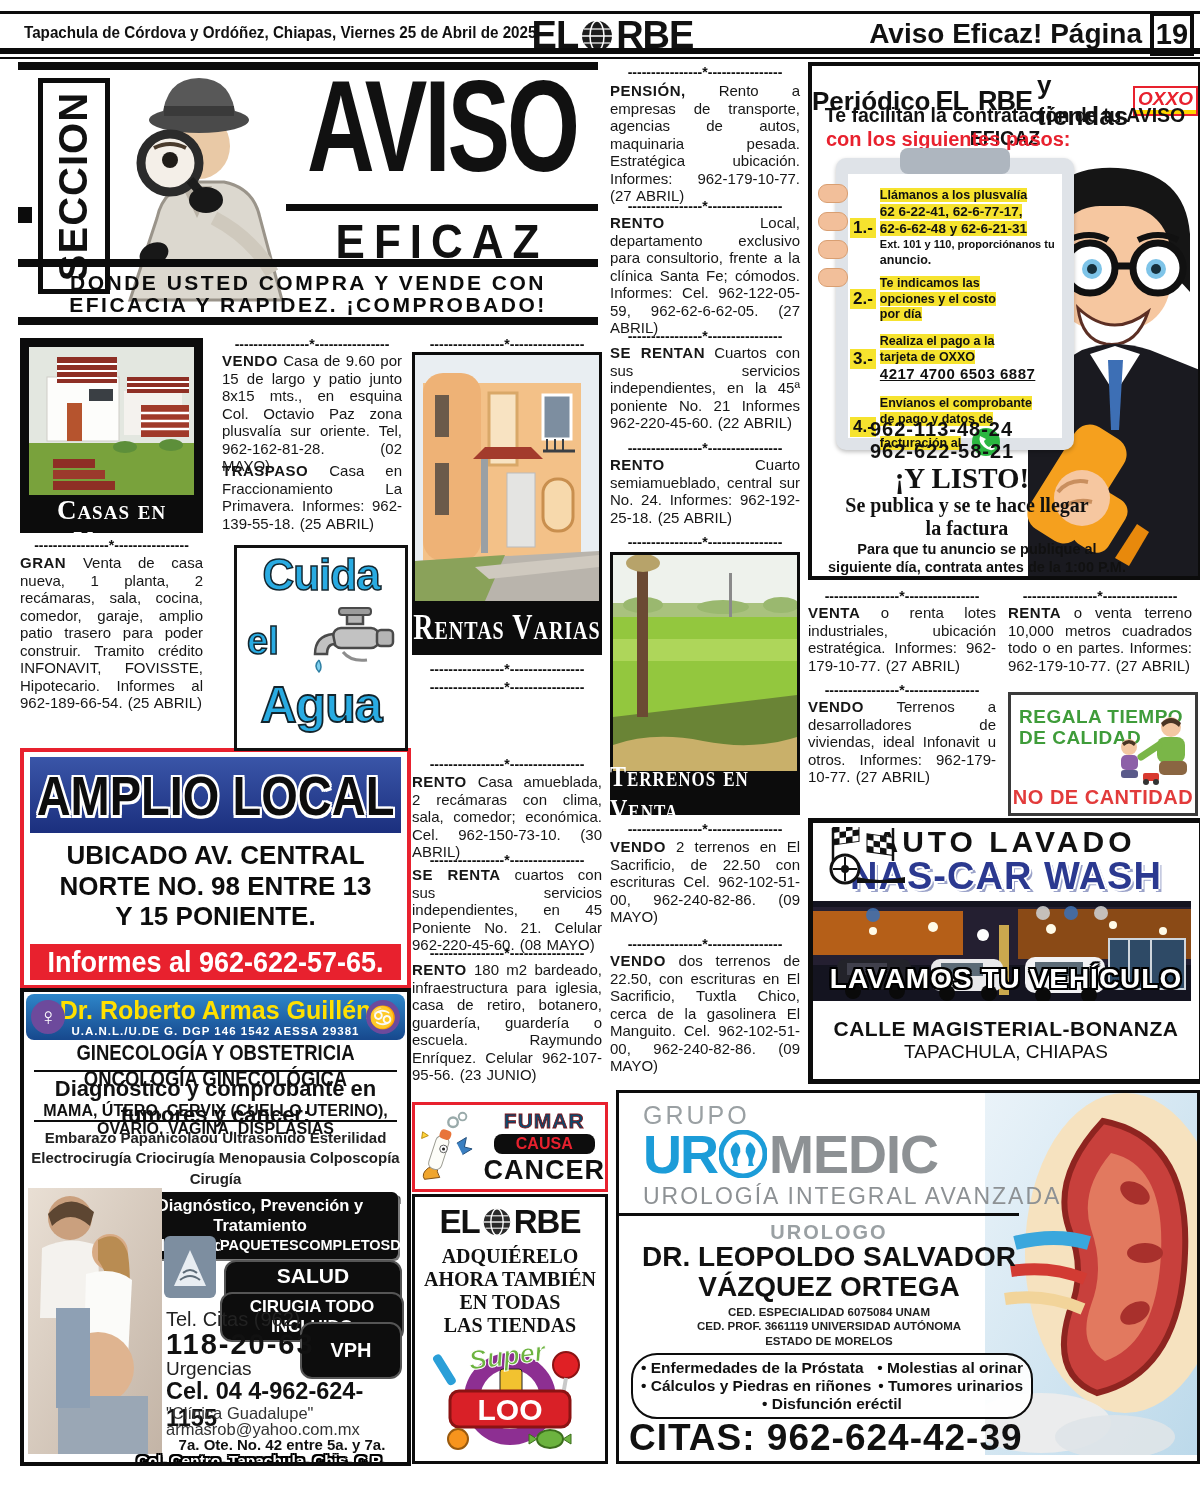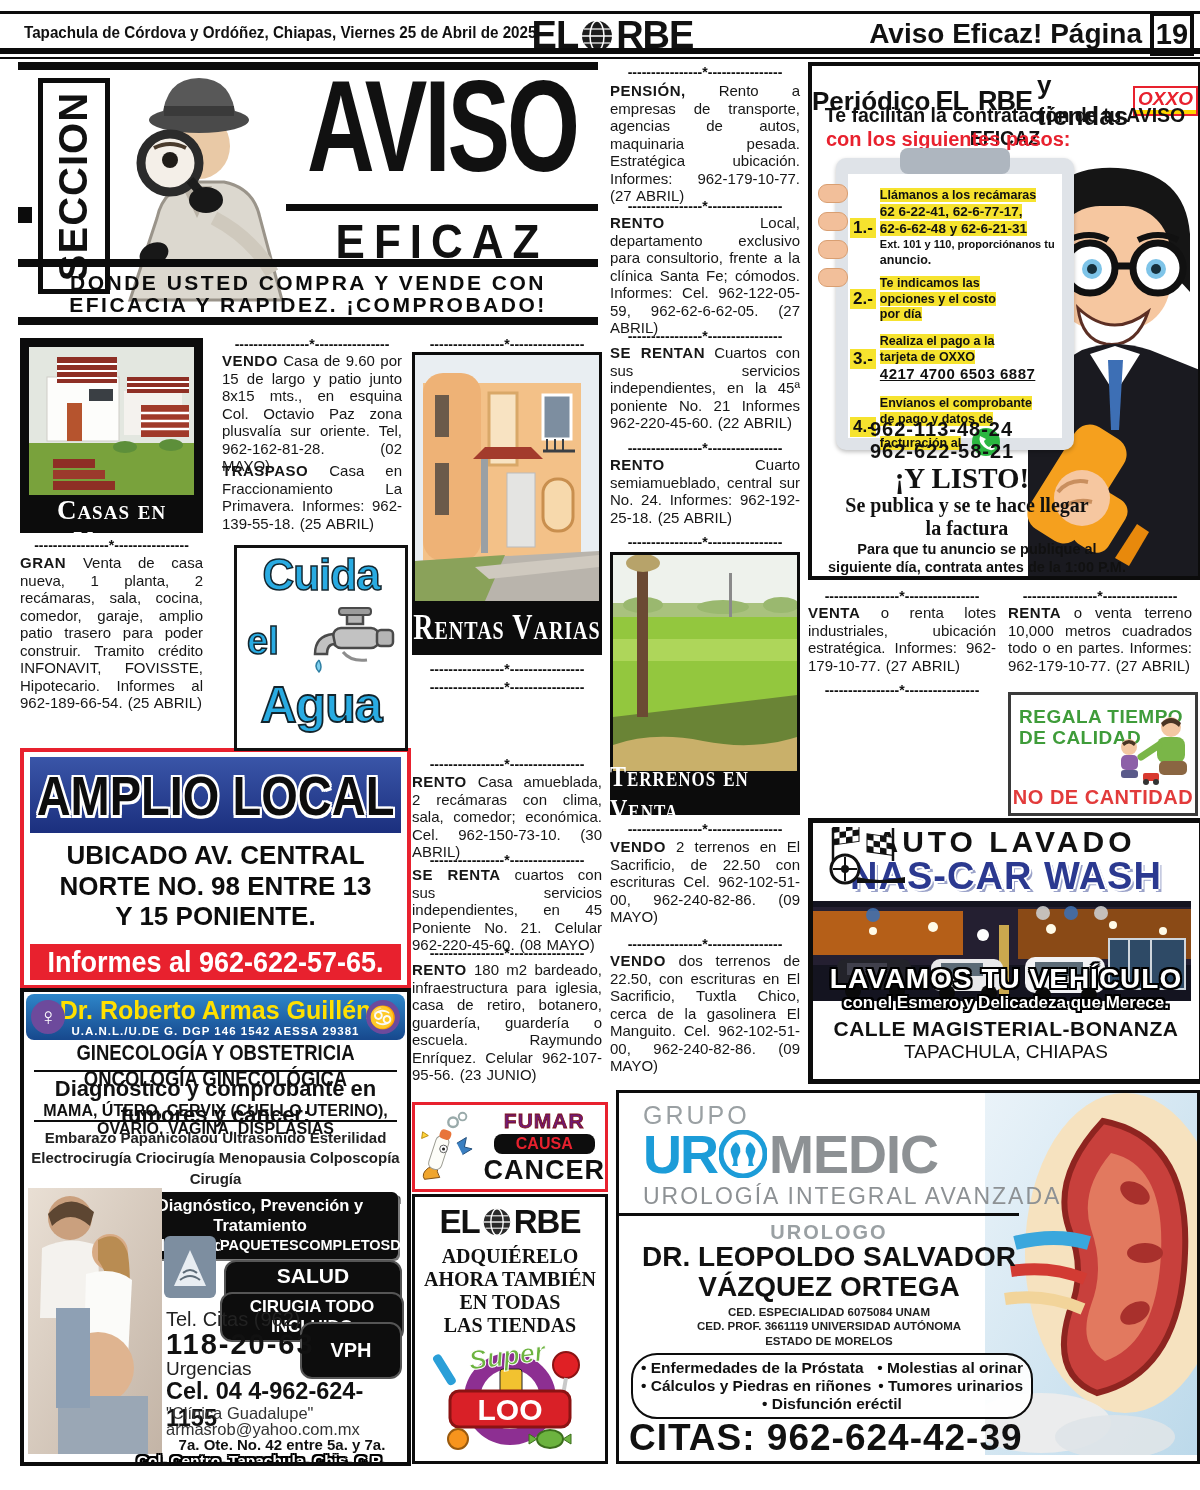--- a/index.html
+++ b/index.html
@@ -266,21 +266,21 @@
       <rect x="18" y="26" width="14" height="36" rx="6" fill="#fdfdf8" stroke="#9a9a90" transform="rotate(18 25 44)"></rect>
       <rect x="26" y="20" width="12" height="10" rx="4" fill="#e8743a" transform="rotate(18 32 25)"></rect>
       <circle cx="40" cy="12" r="5" fill="none" stroke="#9aa" stroke-width="2.5"></circle>
       <circle cx="50" cy="6" r="4" fill="none" stroke="#9aa" stroke-width="2"></circle>
       <circle cx="30" cy="40" r="4" fill="#fff" stroke="#555"></circle>
       <circle cx="30" cy="40" r="1.6" fill="#222"></circle>
       <path d="M44,34 l10,-6 l-2,10 l8,2 l-10,6" fill="#3a7fc1" stroke="#1d4a77"></path>
       <path d="M8,22 l6,4 l-7,3 Z" fill="#ffd43a" stroke="#b98a10"></path>
     </svg>
     <div style="flex:1;text-align:center;">
-      <div style="font-size:21px;font-weight:bold;color:#701a75;-webkit-text-stroke:.8px #7a0e14;letter-spacing:1px;">FUMAR</div>
+      <div style="font-size:21px;font-weight:bold;color:#0c4a6e;-webkit-text-stroke:.8px #7a0e14;letter-spacing:1px;">FUMAR</div>
       <div style="display:inline-block;background:#0d0d0d;border-radius:8px;padding:1px 22px;font-size:16px;font-weight:bold;color:#e8212e;margin:1px 0;">CAUSA</div>
       <div style="font-size:27px;font-weight:bold;color:#101010;letter-spacing:1px;">CANCER</div>
     </div>
   </div>
 
   <div class="abs" style="left:412px;top:1194px;width:190px;height:264px;border:3px solid #0c0c0c;background:#fff;text-align:center;">
     <div style="display:flex;align-items:center;justify-content:center;gap:2px;margin-top:6px;">
       <span style="font-size:33px;font-weight:bold;letter-spacing:-1px;">EL</span>
       <svg width="30" height="30" viewBox="0 0 34 34">
         <circle cx="17" cy="17" r="15" fill="#2a2a2a"></circle>
@@ -388,21 +388,21 @@
       <path d="M95,396 l22,-34 l12,8 l-20,34 Z" fill="#e8890c"></path>
     </svg>
 
     <div class="abs" style="left:24px;top:92px;width:238px;height:292px;background:#dfe3e8;border-radius:10px;box-shadow:0 2px 4px rgba(0,0,0,.25);">
       <div class="abs" style="left:64px;top:-10px;width:110px;height:26px;background:#aeb6bf;border-radius:8px;"></div>
       <div class="abs" style="left:12px;top:16px;right:12px;bottom:12px;background:#fff;">
 
         <div class="abs" style="left:2px;top:14px;display:flex;gap:4px;">
           <span class="stepnum" style="align-self:center;">1.-</span>
           <span class="steptxt">
-            <span class="hl">Llámanos a los recámaras</span><br>
+            <span class="hl">Llámanos a los plusvalía</span><br>
             <span class="hl" style="font-size:13.5px;">62 6-22-41, 62-6-77-17,</span><br>
             <span class="hl" style="font-size:13.5px;">62-6-62-48 y 62-6-21-31</span><br>
             <span style="font-size:11px;">Ext. 101 y 110, proporciónanos tu</span><br>
             <span>anuncio.</span>
           </span>
         </div>
 
         <div class="abs" style="left:2px;top:102px;display:flex;gap:4px;">
           <span class="stepnum" style="align-self:center;">2.-</span>
           <span class="steptxt">
@@ -452,20 +452,21 @@
     </div>
     <div class="abs" style="left:0;top:474px;width:330px;text-align:center;font-size:14.5px;font-weight:bold;line-height:1.25;">
       <div>Para que tu anuncio se publique al</div>
       <div>siguiente día, contrata antes de la 1:00 P.M.</div>
     </div>
   </div>
 
   <div class="dvd" style="left:808px;top:588px;width:188px;">----------------*----------------</div>
   <p class="ad" style="left:808px;top:604px;width:188px;"><b>VENTA</b> <span>o renta lotes industriales, ubicación estratégica. Informes: 962-179-10-77. (27 ABRIL)</span></p>
   <div class="dvd" style="left:808px;top:682px;width:188px;">----------------*----------------</div>
+  <p class="ad" style="left:808px;top:698px;width:188px;"><b>VENDO</b>  <span>Terrenos a desarrolladores de viviendas, ideal Infonavit u otros. Informes: 962-179-10-77. (27 ABRIL)</span></p>
 
   <div class="dvd" style="left:1008px;top:588px;width:184px;">----------------*----------------</div>
   <p class="ad" style="left:1008px;top:604px;width:184px;"><b>RENTA</b> <span>o venta terreno 10,000 metros cuadrados todo o en partes. Informes: 962-179-10-77. (27 ABRIL)</span></p>
 
   <div class="abs" style="left:1008px;top:692px;width:184px;height:118px;border:3px solid #3a3a3a;background:#fff;">
     <div style="padding:12px 0 0 8px;font-size:19px;font-weight:bold;color:#3f9c3a;line-height:1.1;letter-spacing:.5px;">REGALA TIEMPO</div>
     <div style="padding:0 0 0 8px;font-size:19px;font-weight:bold;color:#3f9c3a;line-height:1.1;letter-spacing:.5px;">DE CALIDAD</div>
     <div class="abs" style="left:0;bottom:4px;width:100%;text-align:center;font-size:20px;font-weight:bold;color:#e23b3b;letter-spacing:.5px;">NO DE CANTIDAD</div>
     <svg class="abs" style="right:2px;top:18px;" width="78" height="76" viewBox="0 0 78 76">
       <circle cx="56" cy="14" r="10" fill="#f3c7a2"></circle>
@@ -539,21 +540,20 @@
       <rect x="118" y="58" width="72" height="32" rx="9" fill="#e8e8ea"></rect>
       <rect x="128" y="62" width="42" height="13" fill="#5c6b77"></rect>
       <circle cx="134" cy="92" r="8" fill="#0a0a0a"></circle>
         <circle cx="176" cy="92" r="8" fill="#0a0a0a"></circle>
       <rect x="212" y="56" width="80" height="36" rx="10" fill="#f2f2f4"></rect>
       <rect x="222" y="61" width="48" height="14" fill="#5c6b77"></rect>
       <circle cx="230" cy="94" r="8" fill="#0a0a0a"></circle>
         <circle cx="276" cy="94" r="8" fill="#0a0a0a"></circle>
     </svg>
     <div class="abs outline-b" style="left:0;top:140px;width:100%;text-align:center;font-size:28px;font-weight:bold;letter-spacing:1px;">LAVAMOS TU VEHÍCULO</div>
-    <div class="abs outline-b" style="left:0;top:170px;width:100%;text-align:center;font-size:17px;font-weight:bold;">con el Esmero y Delicadeza que Merece.</div>
     <div class="abs" style="left:0;top:194px;width:100%;text-align:center;font-size:21px;font-weight:bold;letter-spacing:.5px;">CALLE MAGISTERIAL-BONANZA</div>
     <div class="abs" style="left:0;top:218px;width:100%;text-align:center;font-size:19px;">TAPACHULA, CHIAPAS</div>
   </div>
 
   <div class="abs" style="left:616px;top:1090px;width:578px;height:368px;border:3px solid #0c0c0c;background:#fff;overflow:hidden;">
     <svg class="abs" style="right:0;top:0;" width="212" height="362" viewBox="0 0 212 362">
       <defs>
           <linearGradient id="kb" x1="0" y1="0" x2="1" y2="1">
         <stop offset="0" stop-color="#eaf3f9"></stop>
             <stop offset="1" stop-color="#bcd9ea"></stop>

